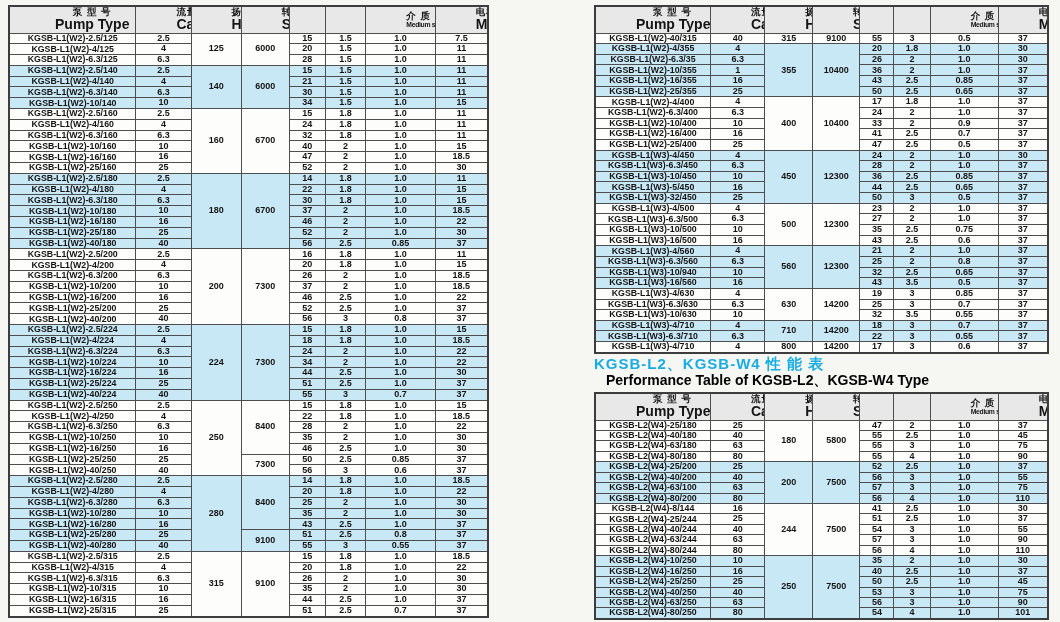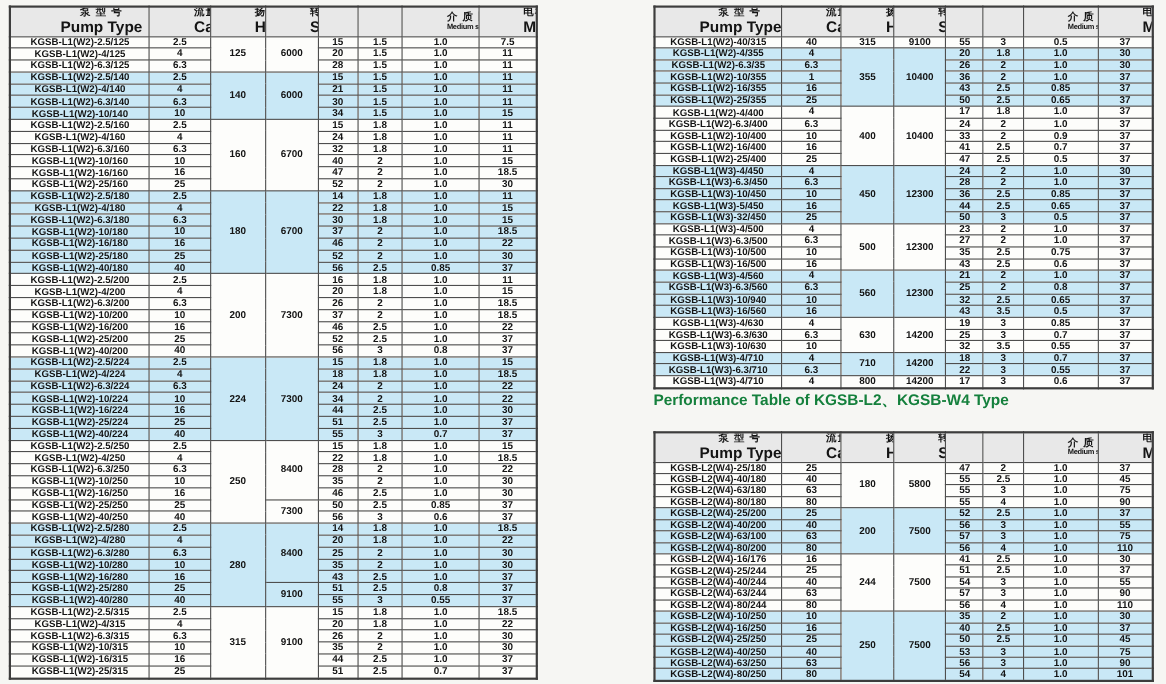--- a/index.html
+++ b/index.html
@@ -37,21 +37,21 @@
   tr.white td { background: #fdfdfb; }
   tr.blue td  { background: #c9e8f6; }
   td.type-cell { font-size: 8.8px; }
 
   .left-tbl   { position: absolute; left: 8px;   top: 5px;   width: 481px; height: 613px; }
   .right1-tbl { position: absolute; left: 594px; top: 5px;   width: 455px; height: 349px; }
   .right2-tbl { position: absolute; left: 594px; top: 392px; width: 455px; height: 225px; }
 
   .section-title { position: absolute; left: 594px; top: 355px; width: 460px; }
   .title-zh { font-size: 15px; font-weight: bold; color: #18ade2; letter-spacing: 1px; line-height: 1.15; }
-  .title-en { font-size: 14px; font-weight: bold; color: #15803d; line-height: 1.2; }
+  .title-en { font-size: 14px; font-weight: bold; color: #000000; line-height: 1.2; margin-left: 12px; }
 </style>
 </head>
 <body>
 
 <div class="page">
 
   <table class="tbl left-tbl">
       <colgroup>
         <col style="width: 26.5%;">
         <col style="width: 11.5%;">
@@ -857,20 +857,21 @@
           <td>14200</td>
           <td>17</td>
           <td>3</td>
           <td>0.6</td>
           <td>37</td>
         </tr>
       </tbody>
     </table>
 
   <div class="section-title">
+    <div class="title-zh">KGSB-L2、KGSB-W4 性 能 表</div>
     <div class="title-en">Performance Table of KGSB-L2、KGSB-W4 Type</div>
   </div>
 
   <table class="tbl right2-tbl">
       <colgroup>
         <col style="width: 25.5%;">
         <col style="width: 12%;">
         <col style="width: 10.5%;">
         <col style="width: 10.5%;">
         <col style="width: 7.5%;">
@@ -977,21 +978,21 @@
         </tr>
         <tr class="blue">
           <td class="type-cell">KGSB-L2(W4)-80/200</td>
           <td>80</td>
           <td>56</td>
           <td>4</td>
           <td>1.0</td>
           <td>110</td>
         </tr>
         <tr class="white">
-          <td class="type-cell">KGSB-L2(W4)-16/176</td>
+          <td class="type-cell">KGSB-L2(W4)-8/144</td>
           <td>16</td>
           <td rowspan="5">244</td>
           <td rowspan="5">7500</td>
           <td>41</td>
           <td>2.5</td>
           <td>1.0</td>
           <td>30</td>
         </tr>
         <tr class="white">
           <td class="type-cell">KGSB-L2(W4)-25/244</td>

